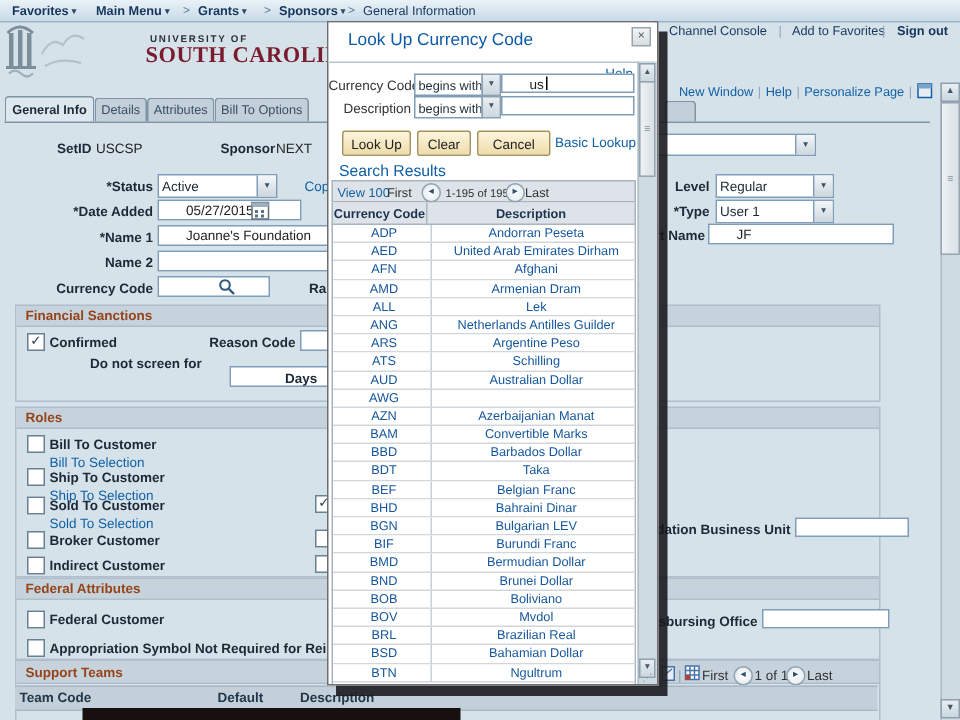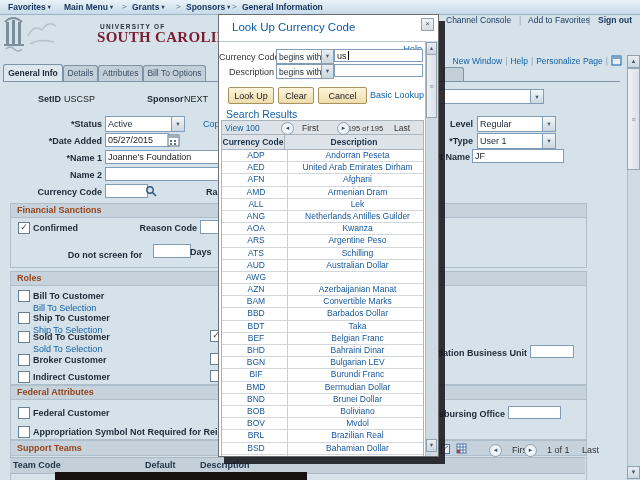--- a/index.html
+++ b/index.html
@@ -25,21 +25,21 @@
   .tab{position:absolute;border:1px solid #7e93a5;border-bottom:none;border-radius:3px 3px 0 0;
        background:#c3cfd9;color:#3a4f63;font-size:8.5px;text-align:center;}
   .tab.active{background:#dde7ee;color:#1d2b38;font-weight:bold;}
   .rule{position:absolute;background:#7e93a5;height:1px;}
   
   .lbl{position:absolute;font-weight:bold;color:#1b2a36;font-size:9px;white-space:nowrap;}
   .val{position:absolute;font-size:9px;color:#222;white-space:nowrap;}
   .link{color:#1160a5;cursor:pointer;white-space:nowrap;}
   .alink{position:absolute;color:#1160a5;font-size:9px;white-space:nowrap;cursor:pointer;}
   .inp{position:absolute;background:#fff;border:1px solid #7f9db9;font-size:9px;color:#222;
-       padding:0 2px;overflow:hidden;white-space:nowrap;display:flex;align-items:center;}
+       padding:0 18px;overflow:hidden;white-space:nowrap;display:flex;align-items:center;}
   .selbox{position:absolute;background:#fff;border:1px solid #7f9db9;display:flex;align-items:stretch;}
   .selbox .txt{flex:1;padding:0 2px;font-size:9px;display:flex;align-items:center;overflow:hidden;white-space:nowrap;}
   .dbtn{width:12px;background:linear-gradient(#f4f7f9,#ccd7df);border-left:1px solid #7f9db9;
         color:#3c5468;font-size:5.5px;display:flex;align-items:center;justify-content:center;}
   .cb{position:absolute;width:10px;height:10px;background:#fff;border:1px solid #68808f;
       font-size:9px;line-height:9px;text-align:center;color:#2d4355;overflow:hidden;}
   .gbox{position:absolute;border:1px solid #aebecb;}
   .ghead{background:#c6d3dd;border-bottom:1px solid #aebecb;color:#96451a;font-weight:bold;
          font-size:9px;line-height:13px;height:13px;padding-left:6px;}
   .btn{position:absolute;background:linear-gradient(#fdf5dc,#eedcab);border:1px solid #a6935d;
@@ -62,40 +62,40 @@
   .crowhdr{position:absolute;left:2px;top:120px;width:203px;height:15px;background:#dde3e9;
            border:1px solid #aab4bd;border-top:none;display:flex;box-sizing:border-box;}
   .crowhdr span{font-weight:bold;color:#1c3350;font-size:8.5px;line-height:14px;text-align:center;}
   .crows{position:absolute;left:2px;top:135px;width:203px;height:306px;overflow:hidden;
          border-left:1px solid #aab4bd;border-right:1px solid #aab4bd;box-sizing:border-box;background:#fff;}
   .crow{display:flex;height:11.2px;border-bottom:1px solid #d2d7dc;background:#fff;text-align:center;}
   .ccode{width:62px;border-right:1px solid #c9cfd6;padding-left:3px;color:#15569c;font-size:8.5px;line-height:11px;overflow:hidden;}
   .cdesc{flex:1;padding-left:4px;color:#15569c;font-size:8.5px;line-height:11px;white-space:nowrap;overflow:hidden;}
   .tcaret{display:inline-block;width:1px;height:9px;background:#000;margin-left:1px;}
   .icon{position:absolute;}
-  .smalltx{position:absolute;font-size:9px;color:#333;white-space:nowrap;padding-left:44px;}
+  .smalltx{position:absolute;font-size:9px;color:#333;white-space:nowrap;}
   .darkbar{position:absolute;left:55px;top:472px;width:252px;height:8px;background:#17100f;z-index:5;}
   .colrow{position:absolute;left:10px;top:457px;width:575px;height:17px;background:#c3d0da;
           border-top:1px solid #a8b8c4;border-bottom:1px solid #a8b8c4;box-sizing:border-box;}
   .colhdr{position:absolute;top:3px;font-weight:bold;color:#22374a;font-size:9px;white-space:nowrap;}
 </style>
 </head>
 <body>
 
 <div id="screen">
 
   <div class="abs crumbbar">
     <span class="crumb" style="left:8px"><span>Favorites</span><span class="mcaret">▾</span></span>
     <span class="crumb" style="left:64px"><span>Main Menu</span><span class="mcaret">▾</span></span>
     <span class="csep" style="left:122px">&gt;</span>
     <span class="crumb" style="left:132px"><span>Grants</span><span class="mcaret">▾</span></span>
     <span class="csep" style="left:176px">&gt;</span>
     <span class="crumb" style="left:186px"><span>Sponsors</span><span class="mcaret">▾</span></span>
     <span class="csep" style="left:232px">&gt;</span>
-    <span class="crumb" style="left:242px;font-weight:bold">General Information</span>
+    <span class="crumb" style="left:242px;font-weight:normal">General Information</span>
   </div>
 
   <svg class="icon" style="left:4px;top:16px" width="90" height="37" viewBox="0 0 90 37">
     <rect x="2" y="6" width="3" height="22" fill="#7d8e9b"></rect>
     <rect x="8" y="4" width="3" height="24" fill="#7d8e9b"></rect>
     <rect x="14" y="6" width="3" height="22" fill="#7d8e9b"></rect>
     <path d="M1 6 Q9 -2 18 6" stroke="#7d8e9b" stroke-width="2" fill="none"></path>
     <rect x="0" y="28" width="20" height="2" fill="#7d8e9b"></rect>
     <path d="M2 33 q4 -4 8 0 q4 4 8 0" stroke="#9fb0bc" stroke-width="1.5" fill="none"></path>
     <path d="M24 20 q6 -12 14 -6 q6 -10 14 -4" stroke="#b4c2cc" stroke-width="1.5" fill="none"></path>
@@ -192,21 +192,21 @@
   </svg>
   <span class="lbl" style="left:206px;top:187px">Ra</span>
 
   <div class="gbox" style="left:10px;top:203px;width:575px;height:63px">
     <div class="ghead">Financial Sanctions</div>
   </div>
   <span class="cb" style="left:18px;top:222px"><span>✓</span></span>
   <span class="lbl" style="left:33px;top:223px">Confirmed</span>
   <span class="lbl" style="left:120px;top:223px;width:77px;text-align:right">Reason Code</span>
   <div class="inp" style="left:200px;top:220px;width:26px;height:12px"></div>
-  <span class="lbl" style="left:60px;top:250px;width:90px;text-align:center">Do not screen for</span>
+  <span class="lbl" style="left:60px;top:237px;width:90px;text-align:left">Do not screen for</span>
   <div class="inp" style="left:153px;top:244px;width:32px;height:12px"></div>
   <span class="lbl" style="left:190px;top:247px">Days</span>
 
   <div class="gbox" style="left:10px;top:271px;width:575px;height:112px">
     <div class="ghead">Roles</div>
   </div>
   <span class="cb" style="left:18px;top:290px"></span>
   <span class="lbl" style="left:33px;top:291px">Bill To Customer</span>
   <span class="alink" style="left:33px;top:303px">Bill To Selection</span>
   <span class="cb" style="left:18px;top:312px"></span>
@@ -342,24 +342,20 @@
         <div class="crow">
           <span class="ccode">ALL</span>
           <span class="cdesc">Lek</span>
         </div>
 
         <div class="crow">
           <span class="ccode">ANG</span>
           <span class="cdesc">Netherlands Antilles Guilder</span>
         </div>
 
-        <div class="crow">
-          <span class="ccode">AOA</span>
-          <span class="cdesc">Kwanza</span>
-        </div>
 
         <div class="crow">
           <span class="ccode">ARS</span>
           <span class="cdesc">Argentine Peso</span>
         </div>
 
         <div class="crow">
           <span class="ccode">ATS</span>
           <span class="cdesc">Schilling</span>
         </div>

